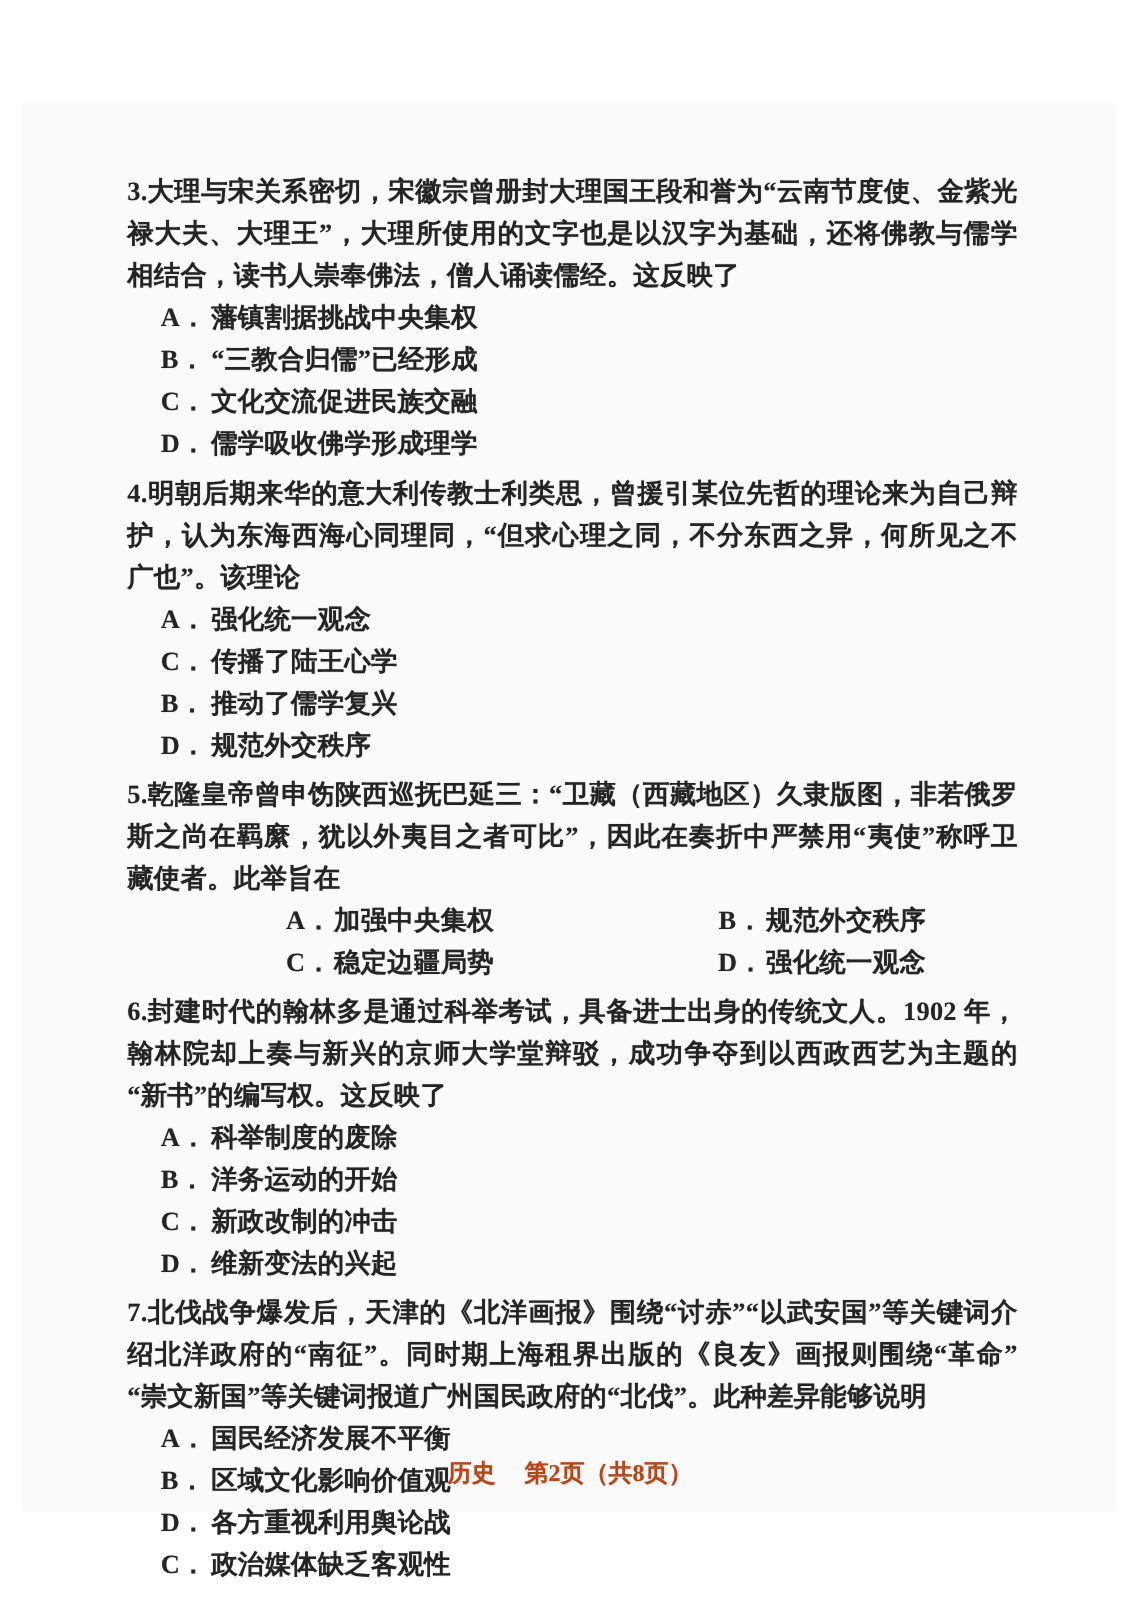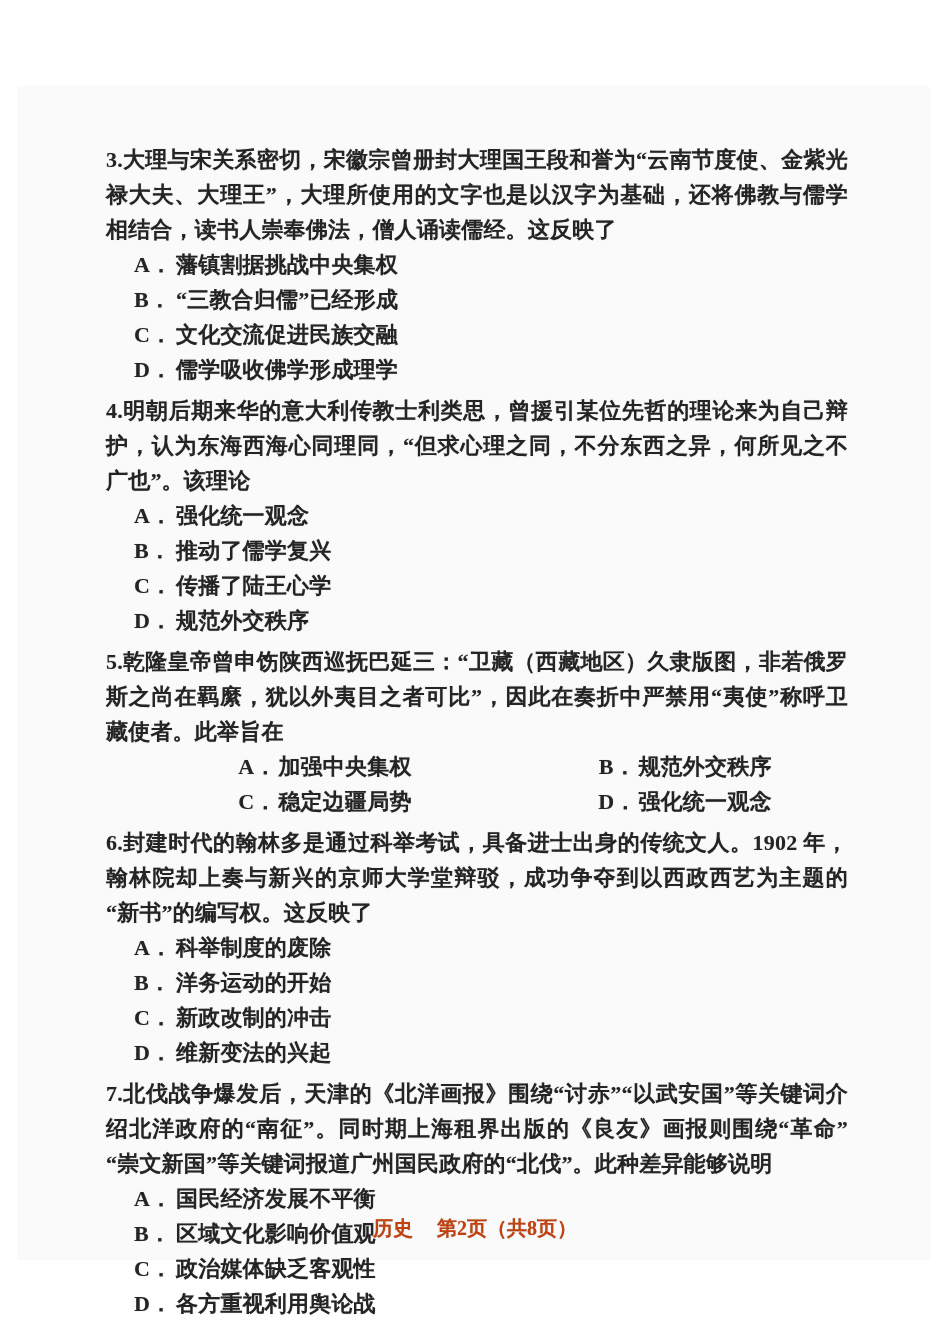--- a/index.html
+++ b/index.html
@@ -98,24 +98,24 @@
     </div>
   </section>
 
   <section class="question">
     <p class="stem">4.明朝后期来华的意大利传教士利类思，曾援引某位先哲的理论来为自己辩护，认为东海西海心同理同，“但求心理之同，不分东西之异，何所见之不广也”。该理论</p>
     <div class="options">
       <div class="option">
         <span class="opt-label">A．</span><span>强化统一观念</span>
       </div>
       <div class="option">
-        <span class="opt-label">B．</span><span>推动了儒学复兴</span>
+        <span class="opt-label">C．</span><span>传播了陆王心学</span>
       </div>
       <div class="option">
-        <span class="opt-label">C．</span><span>传播了陆王心学</span>
+        <span class="opt-label">B．</span><span>推动了儒学复兴</span>
       </div>
       <div class="option">
         <span class="opt-label">D．</span><span>规范外交秩序</span>
       </div>
     </div>
   </section>
 
   <section class="question">
     <p class="stem">5.乾隆皇帝曾申饬陕西巡抚巴延三：“卫藏（西藏地区）久隶版图，非若俄罗斯之尚在羁縻，犹以外夷目之者可比”，因此在奏折中严禁用“夷使”称呼卫藏使者。此举旨在</p>
     <div class="options two-col">
@@ -155,24 +155,24 @@
   <section class="question">
     <p class="stem"><span>7.北伐战争爆发后，天津的《北洋画报》围绕“讨赤”“以武安国”</span><span class="seg-bold">等关键词介绍北洋政府</span><span>的“南征”。同时期上海租界出版的《良友》画报则围绕“革命”</span><span class="seg-bold">“崇文新国”等关键词报</span><span>道广州国民政府的“北伐”。此种差异能够说明</span></p>
     <div class="options">
       <div class="option">
         <span class="opt-label">A．</span><span>国民经济发展不平衡</span>
       </div>
       <div class="option">
         <span class="opt-label">B．</span><span>区域文化影响价值观</span>
       </div>
       <div class="option">
-        <span class="opt-label">C．</span><span>政治媒体缺乏客观性</span>
+        <span class="opt-label">D．</span><span>各方重视利用舆论战</span>
       </div>
       <div class="option">
-        <span class="opt-label">D．</span><span>各方重视利用舆论战</span>
+        <span class="opt-label">C．</span><span>政治媒体缺乏客观性</span>
       </div>
     </div>
   </section>
 
 </main>
 
 <footer class="footer">
   <span>历史</span>
   <span>第2页（共8页）</span>
 </footer>

